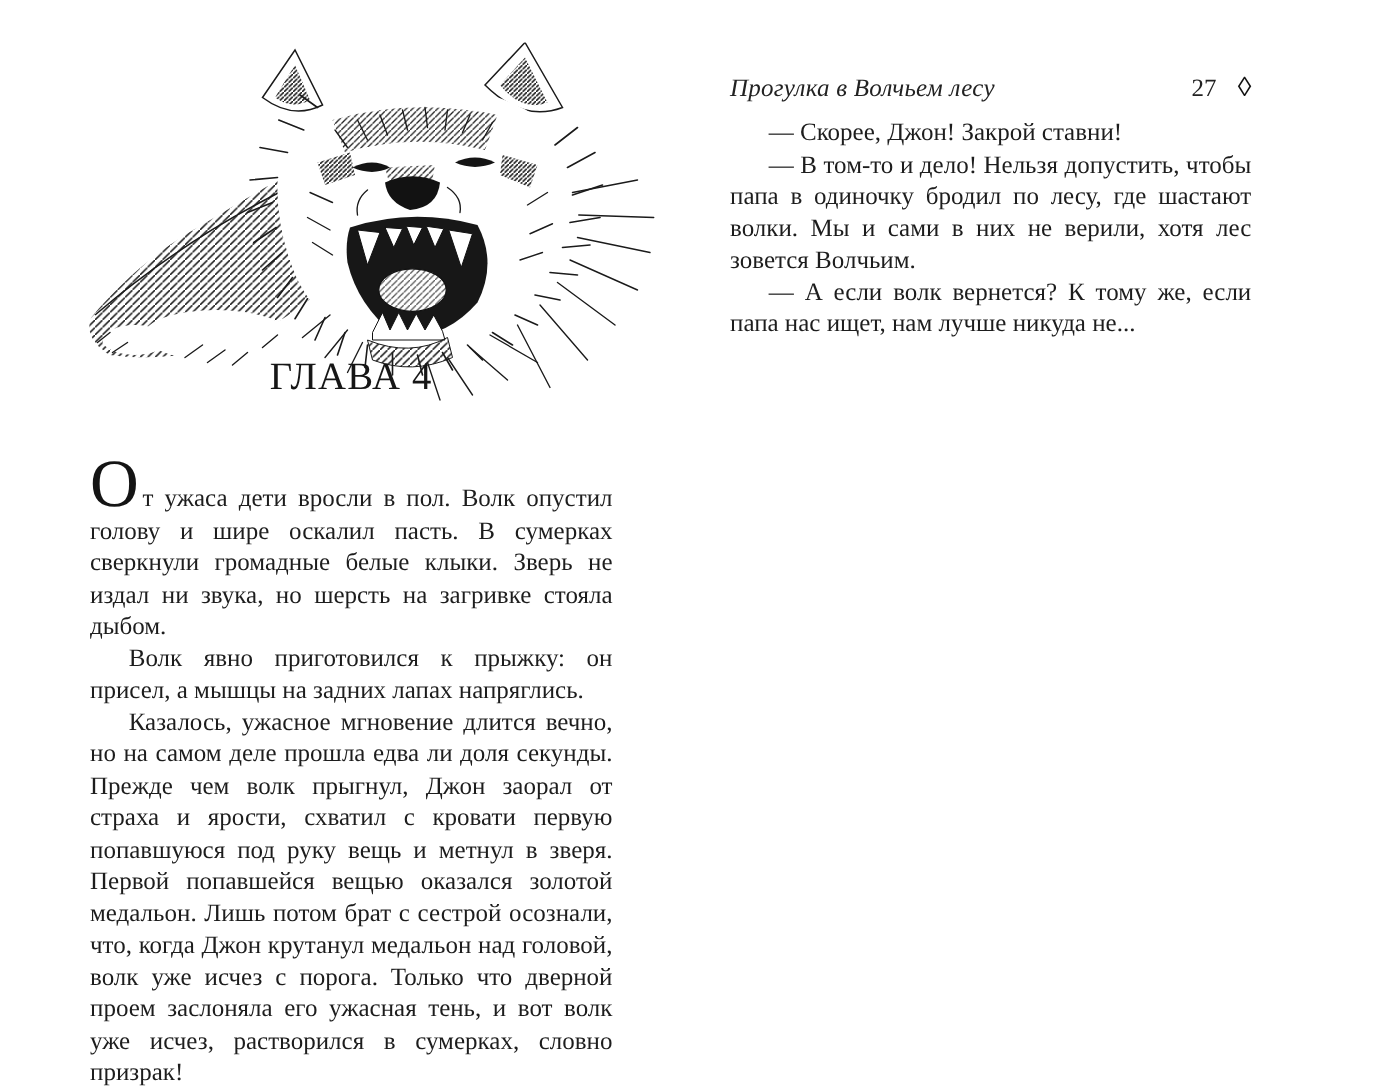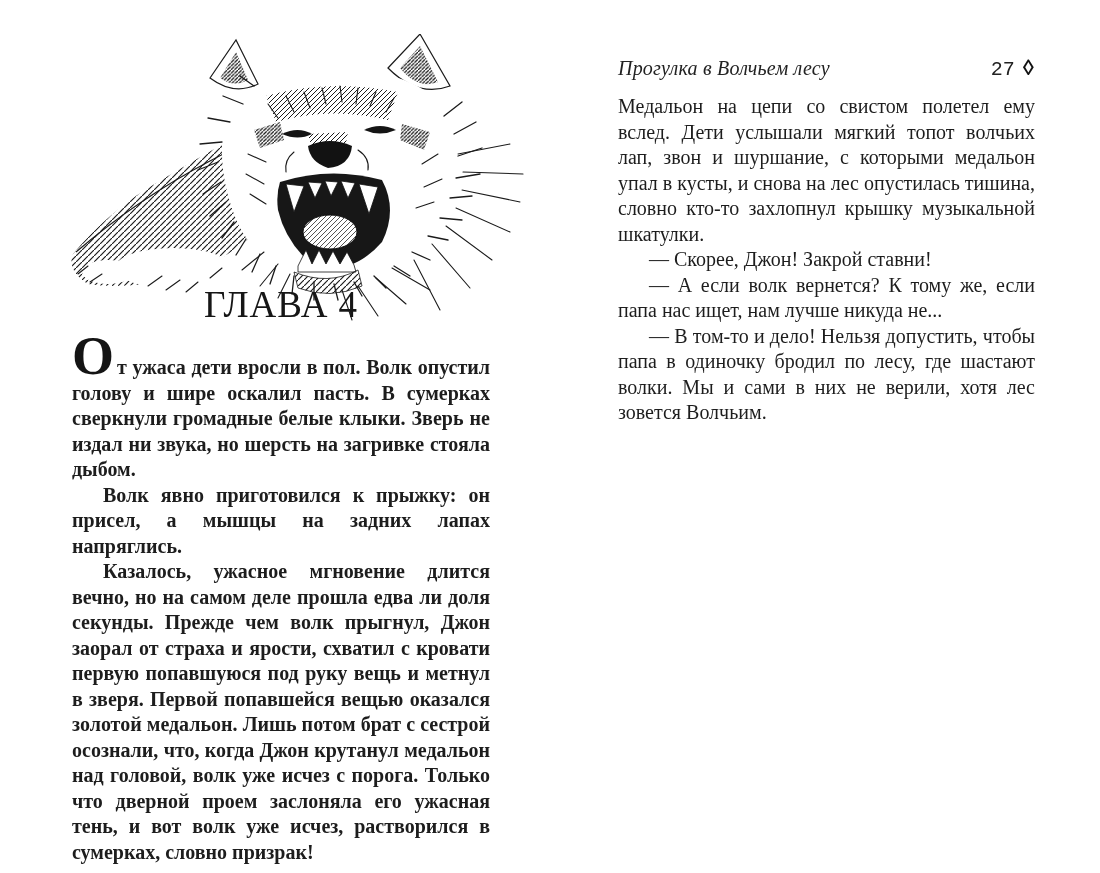--- a/index.html
+++ b/index.html
@@ -17,52 +17,52 @@
     width: 1100px;
     height: 873px;
     background: #ffffff;
   }
   .page {
     position: absolute;
     top: 0;
     height: 873px;
   }
   .page-left  { left: 72px;  width: 418px; }
-  .page-right { left: 618px; width: 417px; }
+  .page-right { left: 584px; width: 417px; }
 
   .illustration {
     position: absolute;
     left: -14px;
     top: 34px;
     width: 492px;
     height: 292px;
   }
 
   .chapter-title {
     position: absolute;
     top: 283px;
     left: 0;
     right: 0;
     margin: 0;
     text-align: center;
-    font-size: 37px;
+    font-size: 31px;
     font-weight: 400;
     letter-spacing: 1px;
     color: #161616;
   }
 
   .body-text {
     position: absolute;
     left: 0;
     font-size: 20px;
     line-height: 25.5px;
     text-align: justify;
     color: #1d1d1d;
   }
-  .left-text  { top: 355px; width: 418px; font-weight: bold; }
+  .left-text  { top: 387px; width: 418px; }
   .right-text { top: 94px;  width: 417px; }
 
   .body-text p { margin: 0; text-indent: 31px; }
   .body-text p.no-indent { text-indent: 0; }
 
   .dropcap {
     font-size: 54px;
     line-height: 0;
     padding-right: 3px;
     color: #141414;
@@ -73,21 +73,21 @@
     top: 57px;
     left: 0;
     width: 417px;
     display: flex;
     justify-content: space-between;
     align-items: baseline;
     font-size: 20px;
     color: #222222;
   }
   .rh-title { font-style: italic; letter-spacing: 0.2px; }
-  .rh-page  { display: inline-flex; align-items: baseline; gap: 7px; font-family: Liberation Mono, monospace; }
+  .rh-page  { display: inline-flex; align-items: baseline; gap: 17px; }
   .ornament { font-weight: bold; font-size: 22px; color: #111; }
 
   svg .fur   { stroke: #1b1b1b; stroke-width: 1.3; stroke-linecap: round; fill: none; }
   svg .fur2  { stroke: #1b1b1b; stroke-width: 1.1; stroke-linecap: round; fill: none; }
   svg .line  { stroke: #1b1b1b; stroke-width: 1.2; fill: none; }
 </style>
 </head>
 <body>
 
 <div class="spread">
@@ -174,20 +174,19 @@
 
     <header class="running-head">
       <span class="rh-title">Прогулка в Волчьем лесу</span>
       <span class="rh-page">
           <span>27</span>
           <span class="ornament">◊</span>
         </span>
     </header>
 
     <div class="body-text right-text">
-      <p class="no-indent">Медальон на цепи со свистом полетел ему вслед. Дети услышали мягкий топот волчьих лап, звон и шуршание, с которыми медальон упал в кусты, и снова на лес опустилась тишина, словно кто-то захлопнул крышку музыкальной шкатулки.</p>
       <p>— Скорее, Джон! Закрой ставни!</p>
+      <p>— В том-то и дело! Нельзя допустить, чтобы папа в одиночку бродил по лесу, где шастают волки. Мы и сами в них не верили, хотя лес зовется Волчьим.</p>
       <p>— А если волк вернется? К тому же, если папа нас ищет, нам лучше никуда не...</p>
-      <p>— В том-то и дело! Нельзя допустить, чтобы папа в одиночку бродил по лесу, где шастают волки. Мы и сами в них не верили, хотя лес зовется Волчьим.</p>
     </div>
   </section>
 
 </div>
 
 </body></html>

